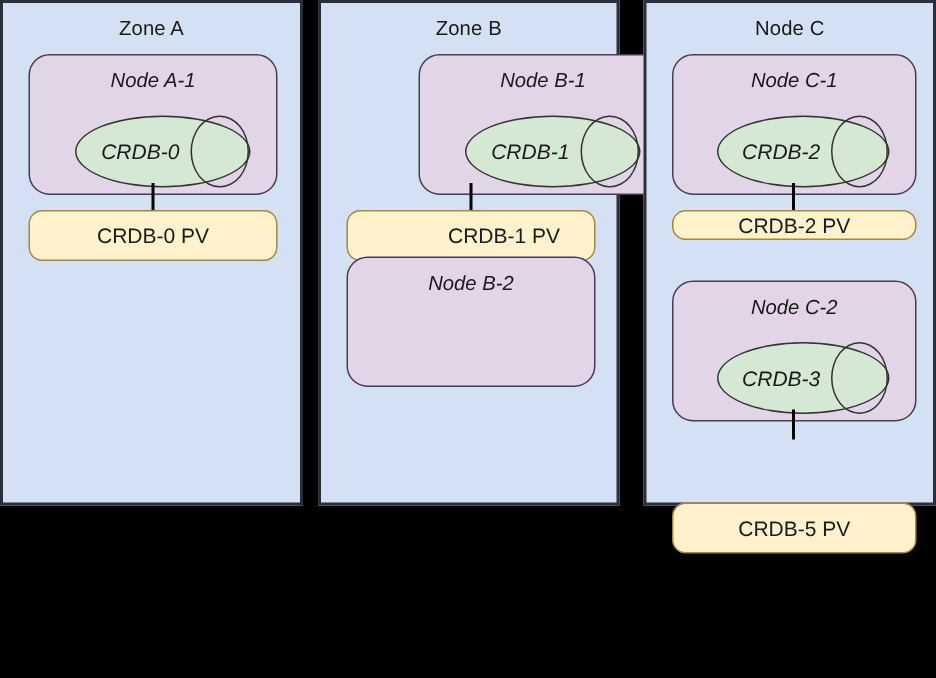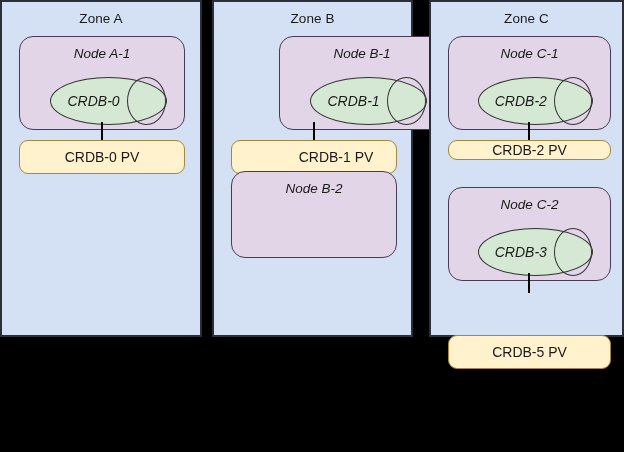--- a/index.html
+++ b/index.html
@@ -139,21 +139,21 @@
     <div class="pv" style="left:17px; top:138px; width:166px; height:34px;padding-left:44px;">
       <span class="pv-label">CRDB-1 PV</span>
     </div>
 
     <div class="node" style="left:17px; top:169px; width:166px; height:87px;">
       <div class="node-title">Node B-2</div>
     </div>
   </div>
 
   <div class="zone" style="left:429px; top:0px; width:195px; height:337px;">
-    <div class="zone-title">Zone C</div>
+    <div class="zone-title">Node C</div>
 
     <div class="node" style="left:17px; top:34px; width:163px; height:94px;">
       <div class="node-title">Node C-1</div>
       <div class="cylinder" style="left:29px; top:40px; width:115px; height:48px;">
         <div class="cyl-arc"></div>
         <div class="cyl-label">CRDB-2</div>
       </div>
     </div>
 
     <div class="connector" style="left:97px; top:120px; height:20px;"></div>

